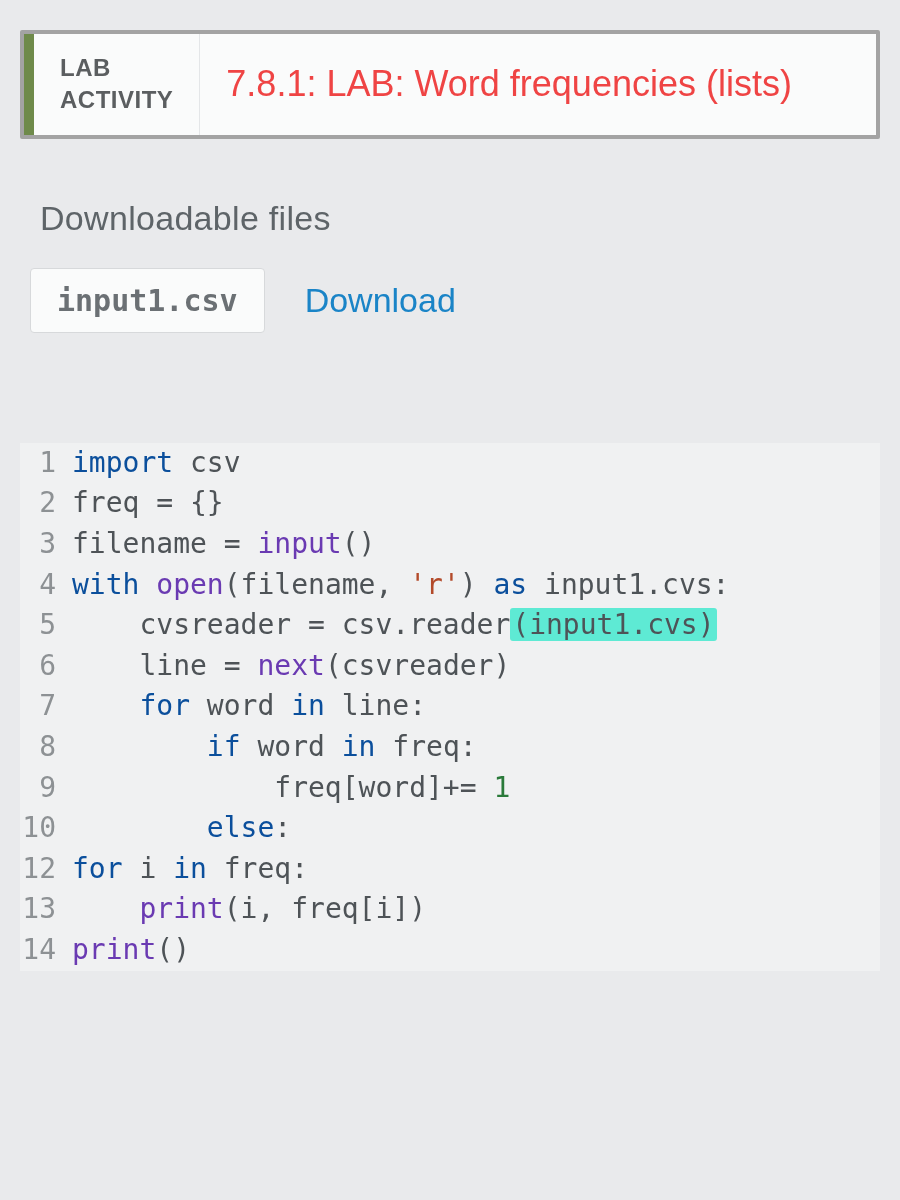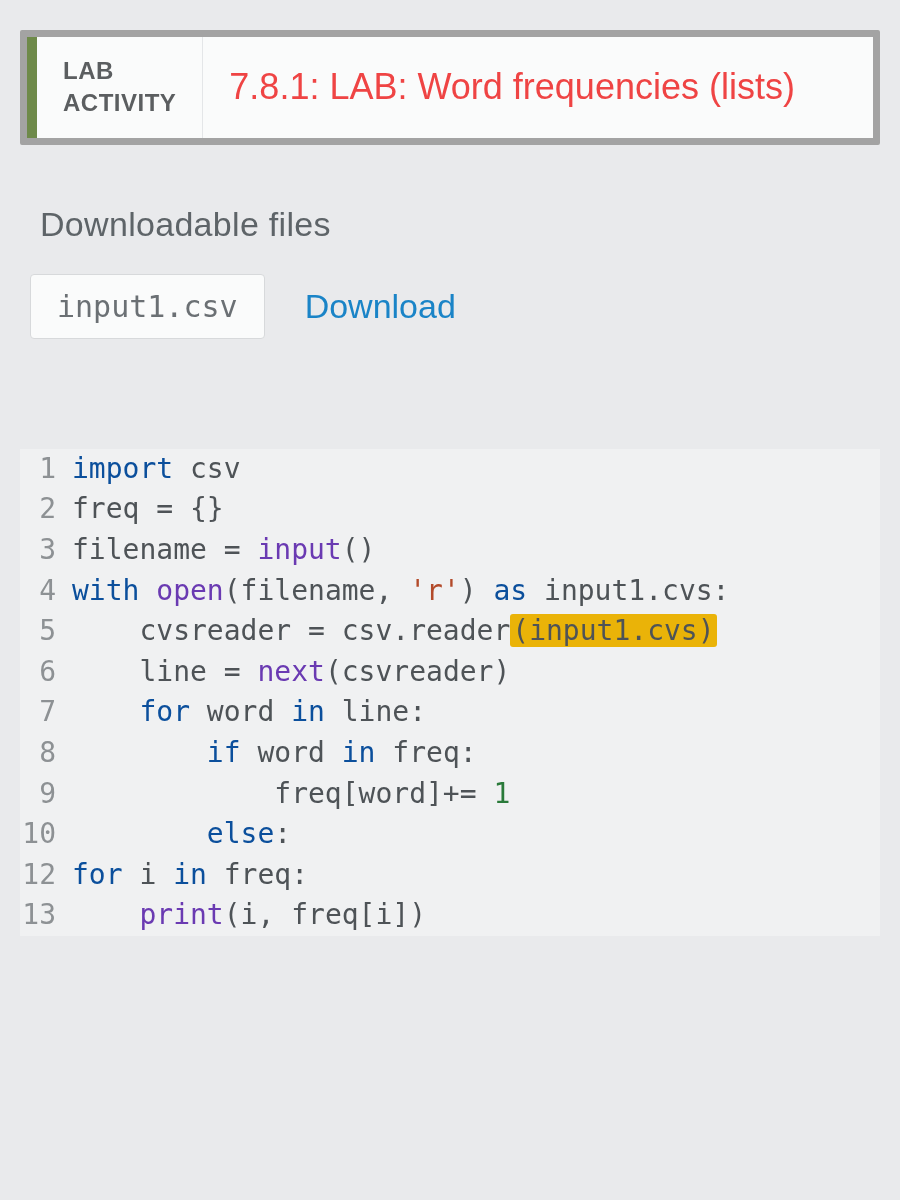--- a/index.html
+++ b/index.html
@@ -9,21 +9,21 @@
     font-family: "Helvetica Neue", Arial, sans-serif;
     background: #e9eaec;
     color: #5b5f63;
   }
   .page {
     padding: 30px 20px 20px 20px;
   }
   .lab-header {
     display: flex;
     align-items: stretch;
-    border: 7px solid #a3a3a3;
+    border: 4px solid #a3a3a3;
     background: #fafbfb;
     border-radius: 2px;
     overflow: hidden;
     margin-bottom: 60px;
   }
   .lab-accent {
     width: 10px;
     background: #6e8a4a;
     flex: 0 0 10px;
   }
@@ -61,20 +61,21 @@
     margin: 0 0 110px 10px;
   }
   .file-chip {
     border: 1px solid #d7d9db;
     background: #fafbfb;
     padding: 14px 26px;
     border-radius: 4px;
     font-family: "Menlo","Consolas",monospace;
     font-size: 30px;
     color: #6b7074;
+    font-weight: bold;
   }
   .download-link {
     font-size: 34px;
     font-weight: 400;
     color: #1a84c7;
     cursor: pointer;
   }
   
   .code-wrap {
     background: #f0f1f2;
@@ -95,21 +96,21 @@
     padding-right: 16px;
     color: #8d9194;
     user-select: none;
     flex: 0 0 52px;
   }
   .kw   { color: #0b4f9c; }    
   .str  { color: #b34a2a; }    
   .fn   { color: #6a3ab2; }    
   .num  { color: #2a7a3a; }    
   .id   { color: #4e5357; text-align: right; }
-  .hl   { background: #eab308; border-radius: 3px; padding: 0 2px; }
+  .hl   { background: #5eead4; border-radius: 3px; padding: 0 2px; }
 </style>
 </head>
 <body>
 
 <div class="page">
 
   <div class="lab-header">
     <div class="lab-accent"></div>
     <div class="lab-label">
       <span>LAB</span>
@@ -131,15 +132,16 @@
       <div class="code-line"><span class="ln">3</span><span><span class="id">filename = </span><span class="fn">input</span><span class="id">()</span></span></div>
       <div class="code-line"><span class="ln">4</span><span><span class="kw">with</span><span class="id"> </span><span class="fn">open</span><span class="id">(filename, </span><span class="str">'r'</span><span class="id">) </span><span class="kw">as</span><span class="id"> input1.cvs:</span></span></div>
       <div class="code-line"><span class="ln">5</span><span><span class="id">    cvsreader = csv.reader</span><span class="hl">(input1.cvs)</span></span></div>
       <div class="code-line"><span class="ln">6</span><span><span class="id">    line = </span><span class="fn">next</span><span class="id">(csvreader)</span></span></div>
       <div class="code-line"><span class="ln">7</span><span><span class="id">    </span><span class="kw">for</span><span class="id"> word </span><span class="kw">in</span><span class="id"> line:</span></span></div>
       <div class="code-line"><span class="ln">8</span><span><span class="id">        </span><span class="kw">if</span><span class="id"> word </span><span class="kw">in</span><span class="id"> freq:</span></span></div>
       <div class="code-line"><span class="ln">9</span><span><span class="id">            freq[word]+= </span><span class="num">1</span></span></div>
       <div class="code-line"><span class="ln">10</span><span><span class="id">        </span><span class="kw">else</span><span class="id">:</span></span></div>
       <div class="code-line"><span class="ln">12</span><span><span class="kw">for</span><span class="id"> i </span><span class="kw">in</span><span class="id"> freq:</span></span></div>
       <div class="code-line"><span class="ln">13</span><span><span class="id">    </span><span class="fn">print</span><span class="id">(i, freq[i])</span></span></div>
+      <div class="code-line"><span class="ln">14</span><span><span class="fn">print</span><span class="id">()</span></span></div>
     </div>
 
 </div>
 
 </body></html>

